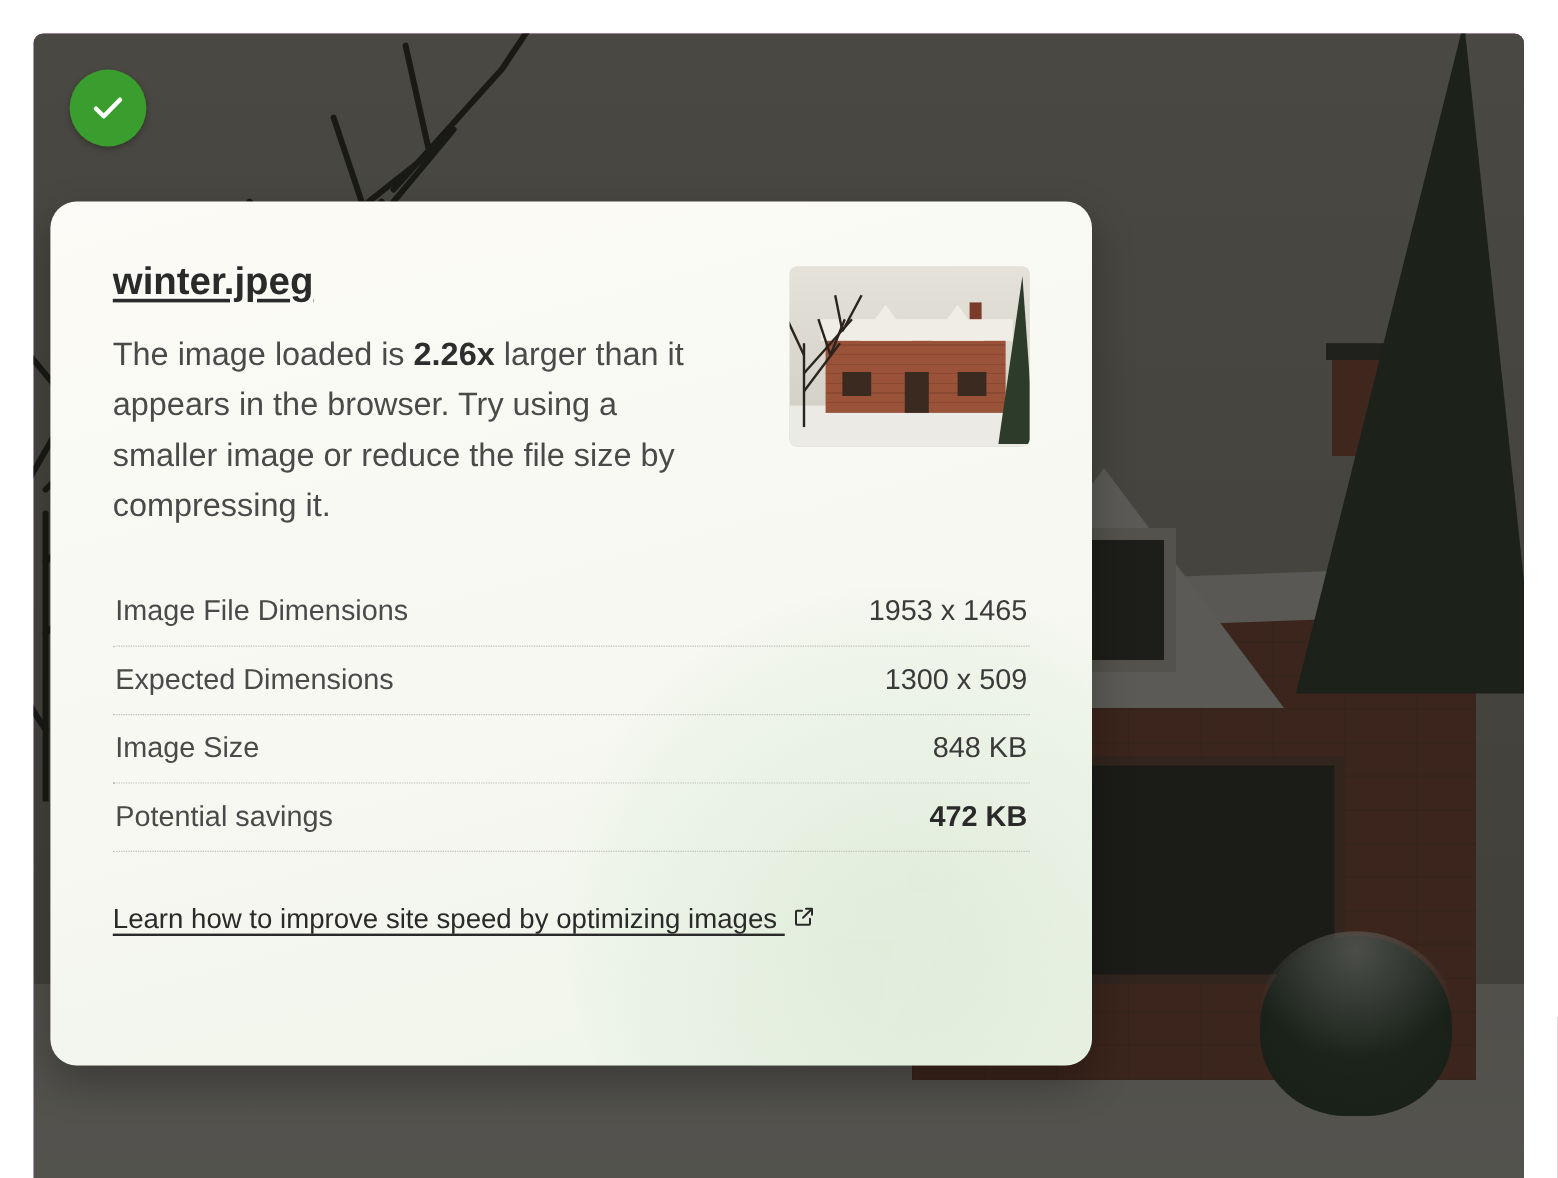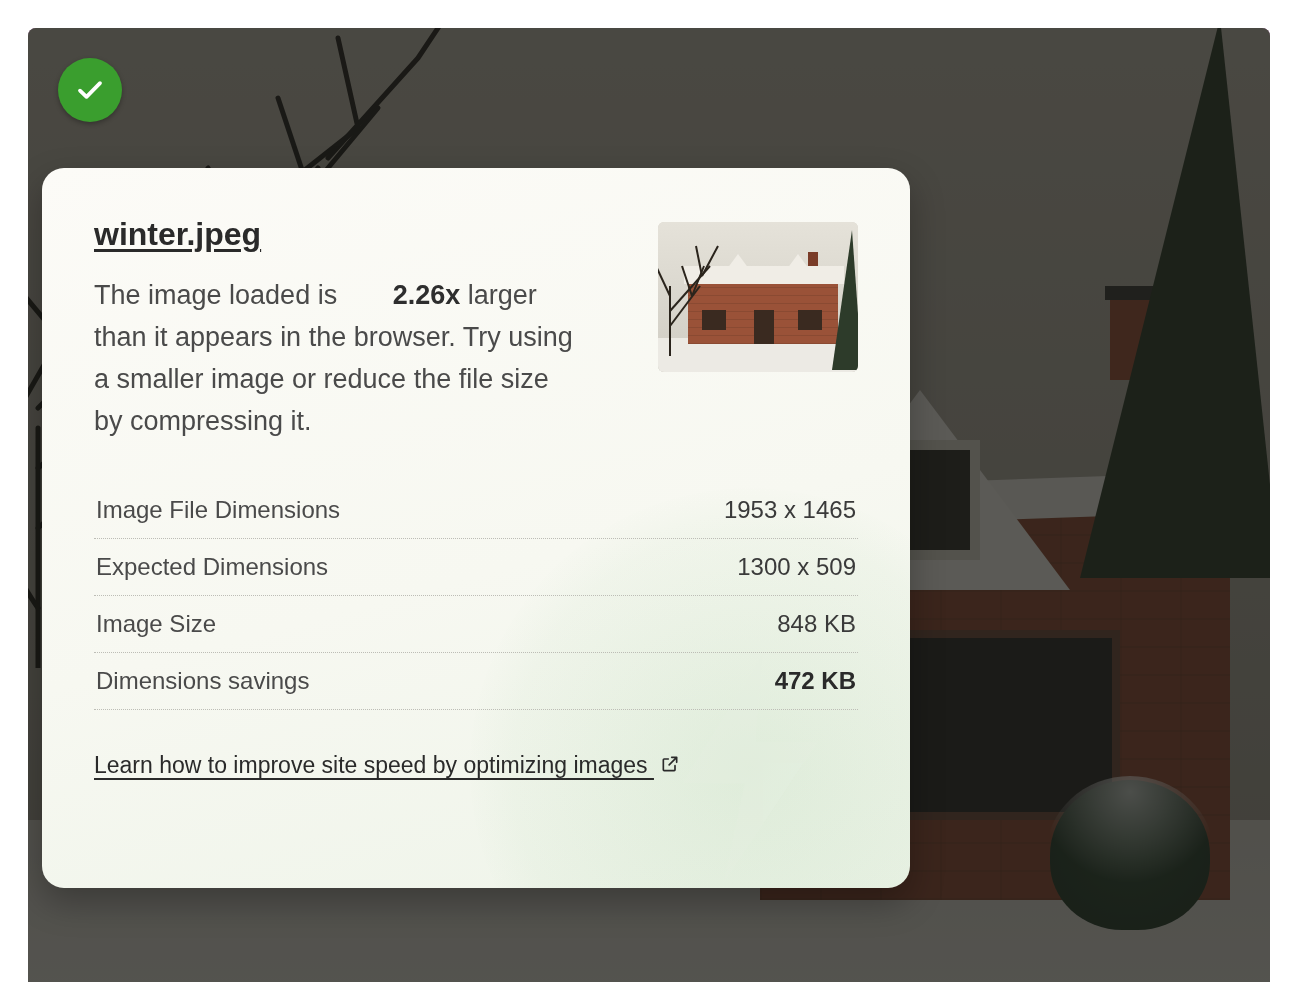--- a/index.html
+++ b/index.html
@@ -61,21 +61,21 @@
     position: absolute; right: -120px; bottom: -160px; width: 560px; height: 560px; border-radius: 50%;
     background: radial-gradient(circle at center, rgba(90,170,90,0.12), rgba(90,170,90,0.04) 60%, transparent 72%);
     display: flex; align-items: center; justify-content: center;
   }
   .card .watermark svg { width: 260px; height: 260px; opacity: 0.35; }
 
   .card-header { display: flex; align-items: flex-start; gap: 24px; }
   .card-header .textcol { flex: 1; }
   .filename { font-size: 32px; font-weight: 700; color: #2a2a2a; text-decoration: underline; text-underline-offset: 4px; display: inline-block; margin-bottom: 22px; }
   .desc { font-size: 27px; line-height: 1.55; color: #4a4a4a; max-width: 480px; }
-  .desc .mult { font-weight: 700; color: #2e2e2e; margin-left: 48px; }
+  .desc .mult { font-weight: 700; color: #2e2e2e; }
 
   .thumb {
     width: 200px; height: 150px; border-radius: 6px; overflow: hidden; flex-shrink: 0;
     background: #d8d5cd; position: relative; margin-top: 6px;
   }
   .thumb .tsky { position: absolute; inset: 0; background: linear-gradient(#e5e2d9,#cfccc3); }
   .thumb .tground { position: absolute; left:0; right:0; bottom:0; height:34px; background:#eceae4; }
   .thumb .thouse { position: absolute; left:30px; bottom:28px; width:150px; height:62px; background:#9a5238;
       background-image: repeating-linear-gradient(0deg, rgba(0,0,0,0.1) 0 1px, transparent 1px 8px); }
   .thumb .troof { position: absolute; left:26px; bottom:88px; width:160px; height:18px; background:#f0ede6; }
@@ -194,21 +194,21 @@
         </div>
         <div class="metric-row">
           <span class="label">Expected Dimensions</span>
           <span class="value">1300 x 509</span>
         </div>
         <div class="metric-row">
           <span class="label">Image Size</span>
           <span class="value">848 KB</span>
         </div>
         <div class="metric-row bold">
-          <span class="label">Dimensions savings</span>
+          <span class="label">Potential savings</span>
           <span class="value">472 KB</span>
         </div>
       </div>
 
     <div class="learn">
       <a>
         <span>Learn how to improve site speed by optimizing images </span><svg viewBox="0 0 24 24">
             <path d="M14 4 H20 V10 M20 4 L11 13 M18 14 V19 A1 1 0 0 1 17 20 H5 A1 1 0 0 1 4 19 V7 A1 1 0 0 1 5 6 H10" stroke="#2a2a2a" stroke-width="2" fill="none" stroke-linecap="round" stroke-linejoin="round"></path>
           </svg>
       </a>

